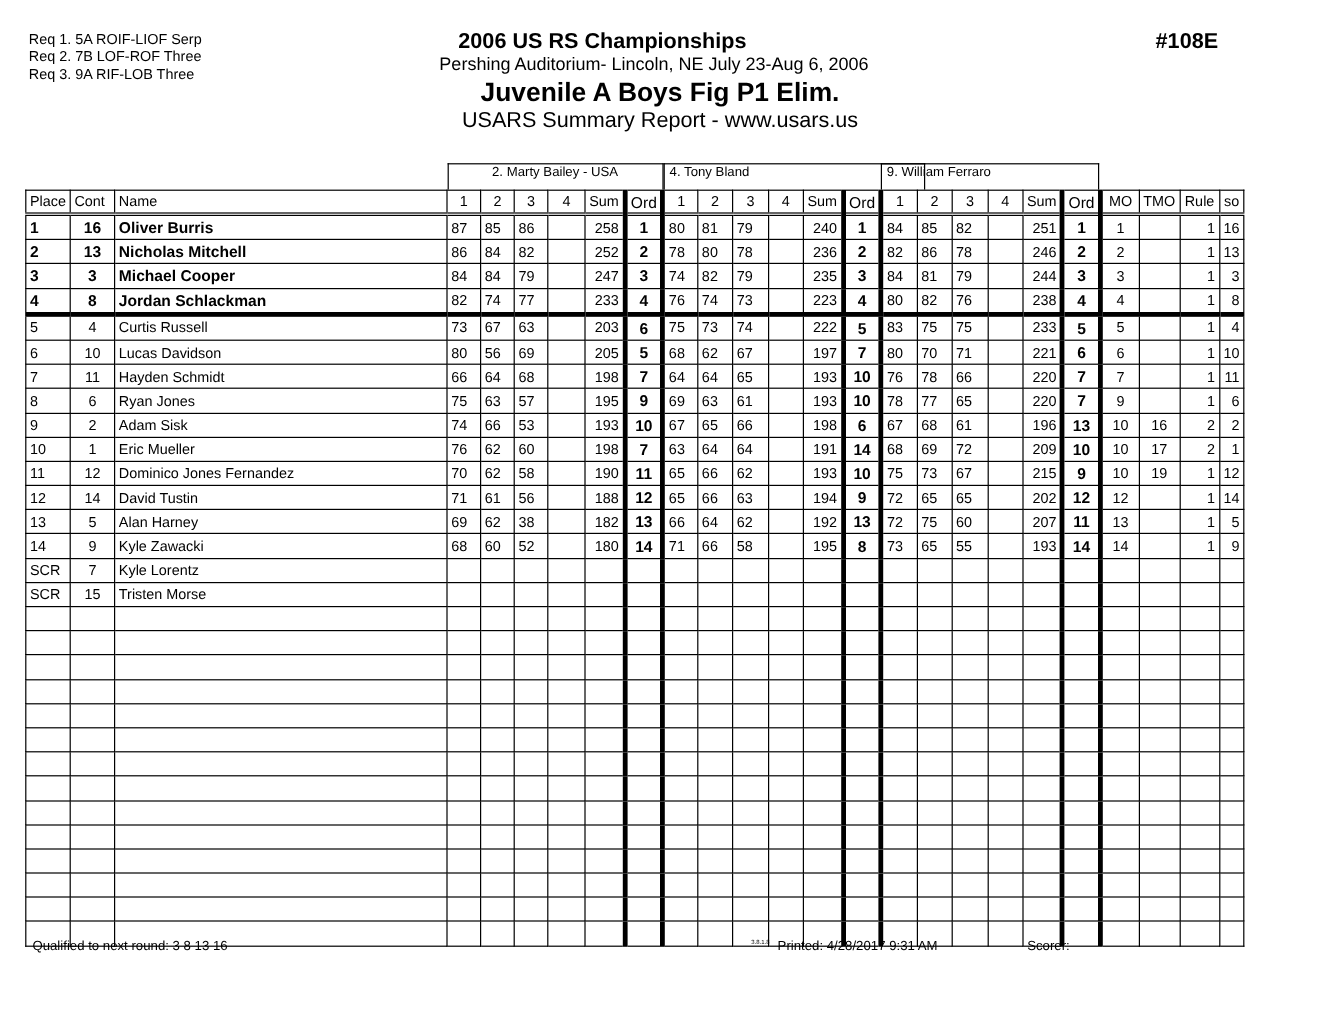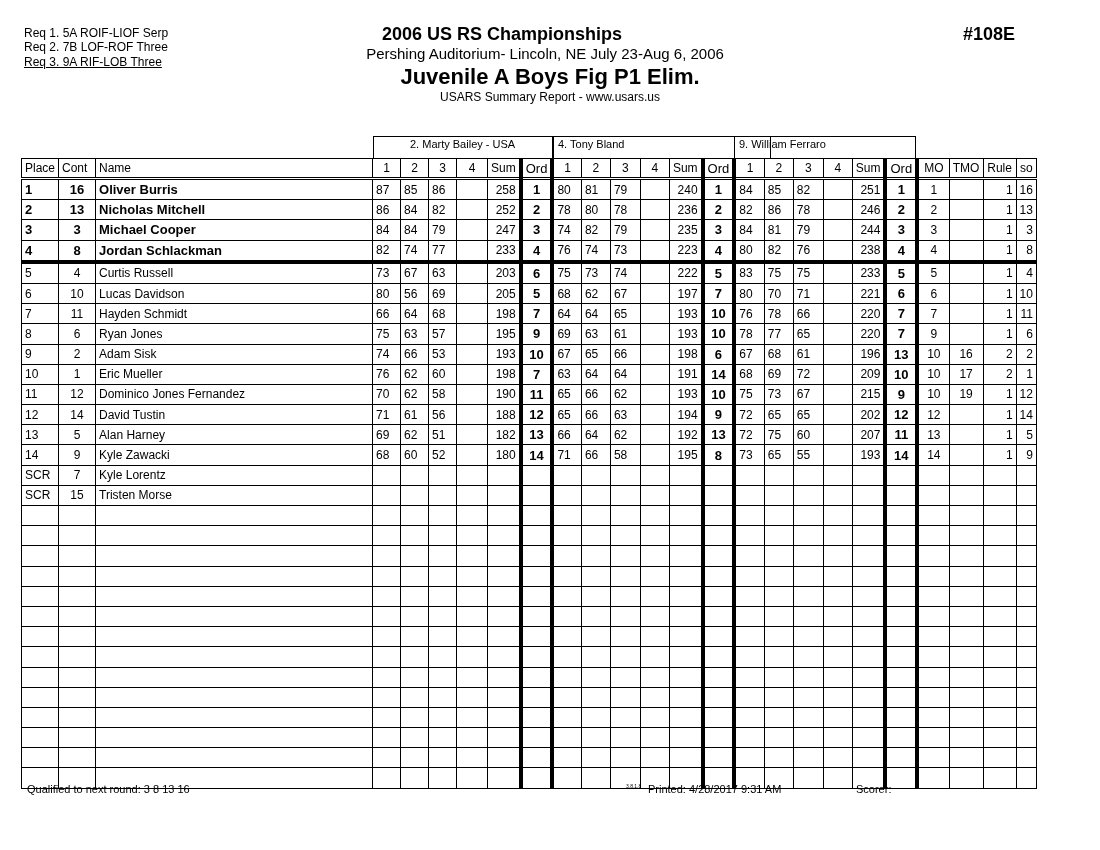--- a/index.html
+++ b/index.html
@@ -4,21 +4,21 @@
 <style>
   html, body { margin:0; padding:0; background:#ffffff; }
   body { width:1100px; height:850px; position:relative; overflow:hidden;
          font-family:"Liberation Sans", sans-serif; color:#000; }
   .abs { position:absolute; white-space:nowrap; }
   .req { left:24px; font-size:12px; line-height:14px; }
   .center { left:0; width:1100px; text-align:center; }
   .t1 { top:24px; font-size:18px; font-weight:bold; }
   .t2 { top:45px; font-size:15px; }
   .t3 { top:64px; font-size:22px; font-weight:bold; }
-  .t4 { top:90px; font-size:12px; }
+  .t4 { top:90px; font-size:18px; }
   .code { top:24px; left:963px; font-size:18px; font-weight:bold; }
 
   table.grid { position:absolute; left:21px; top:158px; border-collapse:collapse; table-layout:fixed; font-size:12px; }
   table.grid td { border:1px solid #000; height:19.2px; padding:0 3px; overflow:hidden; white-space:nowrap; }
   table.grid tr.hdr td { height:18px; }
   table.grid td.num { text-align:left; }
   table.grid td.r { text-align:right; }
   table.grid td.c { text-align:center; }
   table.grid td.b { font-weight:bold; font-size:13px; }
   table.grid td.ord { font-weight:bold; font-size:13px; text-align:center; border-left:4px solid #000; }
@@ -29,21 +29,21 @@
 
   .judgebox { position:absolute; top:136px; height:22px; border:1px solid #000; border-bottom:none; font-size:11px; padding-left:4px; line-height:14px; box-sizing:border-box; }
   .footer { font-size:11px; }
   .tiny { font-size:5px; }
 </style>
 </head>
 <body>
 
 <div class="abs req" style="top:26px;">Req  1.  5A ROIF-LIOF Serp</div>
 <div class="abs req" style="top:40px;">Req  2.  7B LOF-ROF Three</div>
-<div class="abs req" style="top:55px;text-decoration:underline;">Req  3.  9A RIF-LOB Three</div>
+<div class="abs req" style="top:55px;">Req  3.  9A RIF-LOB Three</div>
 
 <div class="abs center t1" style="left:-48px;">2006 US RS Championships</div>
 <div class="abs center t2" style="left:-5px;">Pershing Auditorium- Lincoln, NE  July 23-Aug 6, 2006</div>
 <div class="abs center t3" style="left:0px;">Juvenile A Boys Fig  P1 Elim.</div>
 <div class="abs center t4" style="left:0px;">USARS Summary Report - www.usars.us</div>
 <div class="abs code">#108E</div>
 
 <div class="judgebox" style="left:373px; width:180px;padding-left:36px;"><span>2.  Marty Bailey - USA</span></div>
 <div class="judgebox" style="left:553px; width:218px;"><span>4.  Tony Bland</span></div>
 <div class="judgebox" style="left:734px; width:182px;"><span>9.  William Ferraro</span></div>
@@ -427,21 +427,21 @@
         <td class="c"></td>
         <td class="r">1</td>
         <td class="r">14</td>
       </tr>
       <tr>
         <td class="num">13</td>
         <td class="c">5</td>
         <td class="num">Alan Harney</td>
         <td class="num">69</td>
         <td class="num">62</td>
-        <td class="num">51</td>
+        <td class="num">38</td>
         <td class="num"></td>
         <td class="r">182</td>
         <td class="ord">13</td>
         <td class="num thickL">66</td>
         <td class="num">64</td>
         <td class="num">62</td>
         <td class="num"></td>
         <td class="r">192</td>
         <td class="ord">13</td>
         <td class="num thickL">72</td>

